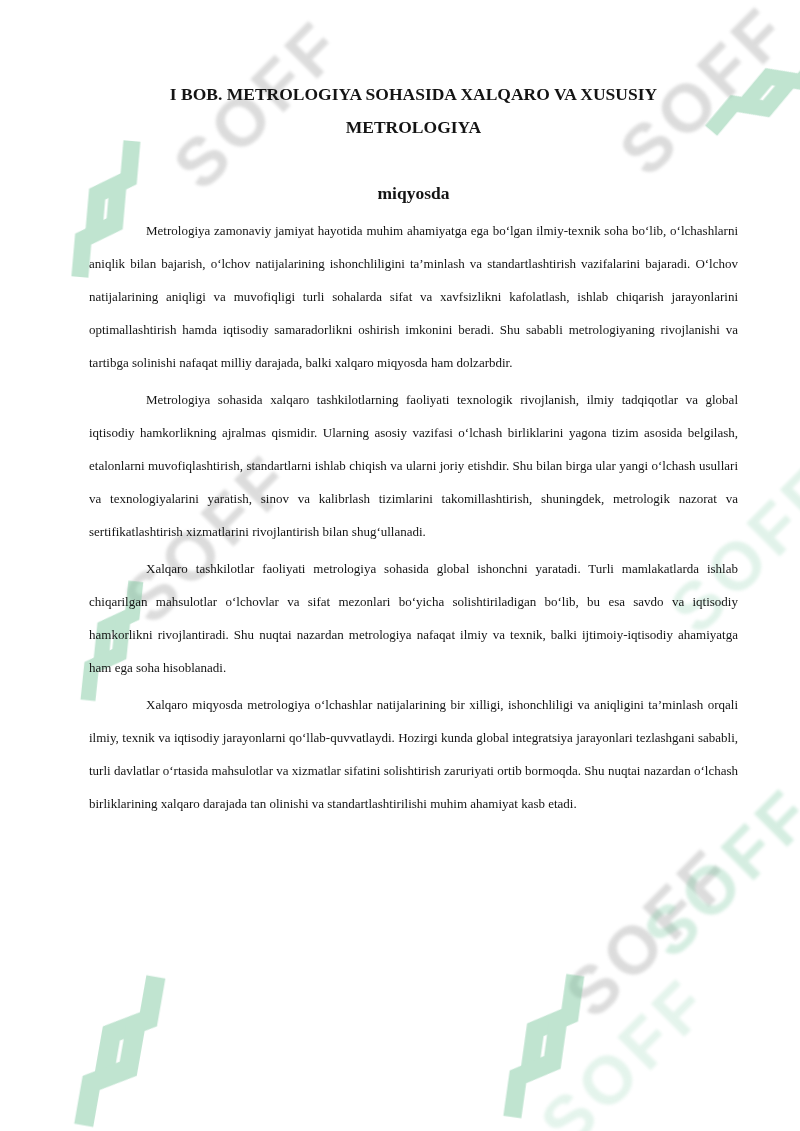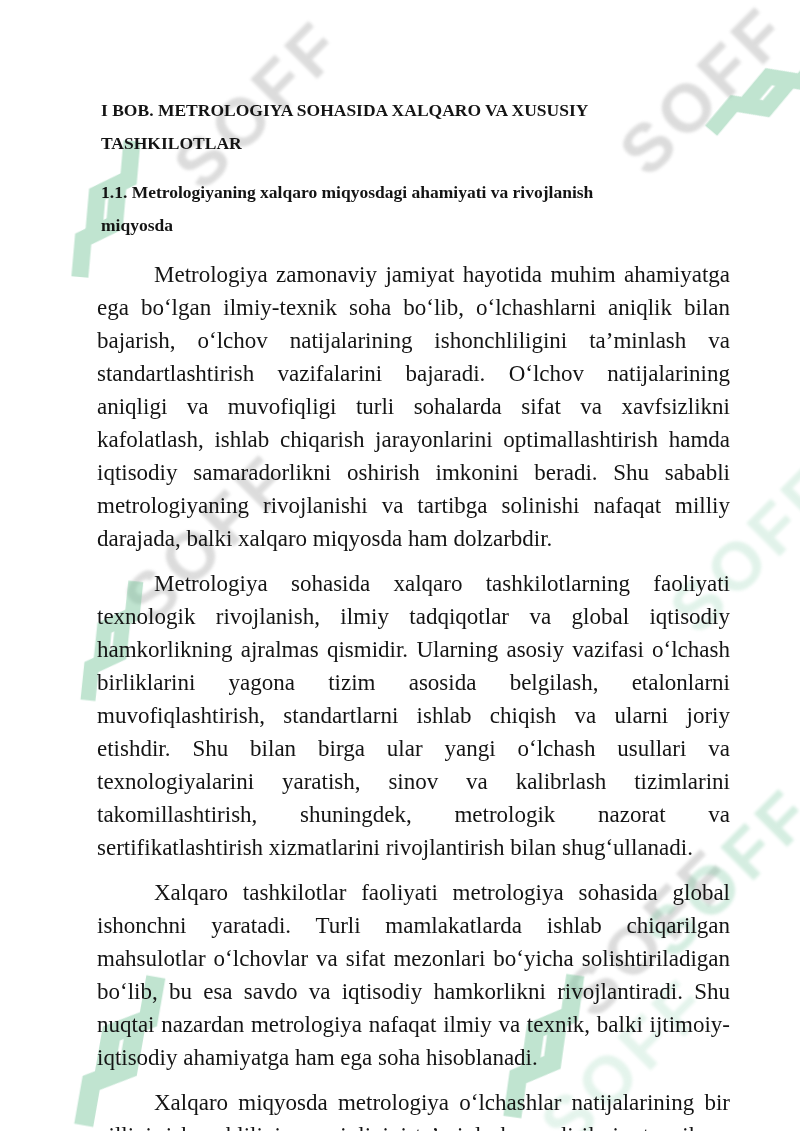--- a/index.html
+++ b/index.html
@@ -52,30 +52,31 @@
   .wm-s4 { left: 544px; top: 1045px; --rot: 8deg;  }
   .wm-s5 { left: 768px; top: 92px;   --rot: 40deg; }
 
   
   .content {
     position: relative;
     z-index: 1;
     padding: 78px 58px 0 85px;
   }
   .doc-heading, .doc-subheading {
+    text-align: center;
     font-weight: bold;
     font-size: 17.5px;
     line-height: 33px;
-    margin: 16px;
+    margin: 0;
   }
   .body-par {
-    margin: 12px;
+    margin: 4px;
     text-align: justify;
     text-indent: 57px;
-    font-size: 23px;
+    font-size: 13px;
     line-height: 33px;
   }
 </style>
 </head>
 <body>
 
 <div class="page">
 
   <div class="watermark-layer">
 
@@ -106,24 +107,24 @@
     <svg class="wm-glyph wm-s5" width="80" height="140" viewBox="0 0 84 150">
       <path d="M62 6 L62 44 L32 62 L32 100" fill="none" stroke-width="17" stroke-linejoin="miter" stroke="#7cc79e"></path>
       <path d="M52 52 L52 90 L22 108 L22 146" fill="none" stroke-width="17" stroke-linejoin="miter" stroke="#7cc79e"></path>
     </svg>
 
   </div>
 
   <div class="content">
     <h1 class="doc-heading">
       <span>I BOB. METROLOGIYA SOHASIDA XALQARO VA XUSUSIY</span><br>
-      <span>TASHKILOTLAR</span>
+      <span>METROLOGIYA</span>
     </h1>
     <h2 class="doc-subheading">
-      <span>1.1. Metrologiyaning xalqaro miqyosdagi ahamiyati va rivojlanish</span><br>
+      <br>
       <span>miqyosda</span>
     </h2>
     <p class="body-par">Metrologiya zamonaviy jamiyat hayotida muhim ahamiyatga ega bo‘lgan ilmiy-texnik soha bo‘lib, o‘lchashlarni aniqlik bilan bajarish, o‘lchov natijalarining ishonchliligini ta’minlash va standartlashtirish vazifalarini bajaradi. O‘lchov natijalarining aniqligi va muvofiqligi turli sohalarda sifat va xavfsizlikni kafolatlash, ishlab chiqarish jarayonlarini optimallashtirish hamda iqtisodiy samaradorlikni oshirish imkonini beradi. Shu sababli metrologiyaning rivojlanishi va tartibga solinishi nafaqat milliy darajada, balki xalqaro miqyosda ham dolzarbdir.</p>
     <p class="body-par">Metrologiya sohasida xalqaro tashkilotlarning faoliyati texnologik rivojlanish, ilmiy tadqiqotlar va global iqtisodiy hamkorlikning ajralmas qismidir. Ularning asosiy vazifasi o‘lchash birliklarini yagona tizim asosida belgilash, etalonlarni muvofiqlashtirish, standartlarni ishlab chiqish va ularni joriy etishdir. Shu bilan birga ular yangi o‘lchash usullari va texnologiyalarini yaratish, sinov va kalibrlash tizimlarini takomillashtirish, shuningdek, metrologik nazorat va sertifikatlashtirish xizmatlarini rivojlantirish bilan shug‘ullanadi.</p>
     <p class="body-par">Xalqaro tashkilotlar faoliyati metrologiya sohasida global ishonchni yaratadi. Turli mamlakatlarda ishlab chiqarilgan mahsulotlar o‘lchovlar va sifat mezonlari bo‘yicha solishtiriladigan bo‘lib, bu esa savdo va iqtisodiy hamkorlikni rivojlantiradi. Shu nuqtai nazardan metrologiya nafaqat ilmiy va texnik, balki ijtimoiy-iqtisodiy ahamiyatga ham ega soha hisoblanadi.</p>
     <p class="body-par">Xalqaro miqyosda metrologiya o‘lchashlar natijalarining bir xilligi, ishonchliligi va aniqligini ta’minlash orqali ilmiy, texnik va iqtisodiy jarayonlarni qo‘llab-quvvatlaydi. Hozirgi kunda global integratsiya jarayonlari tezlashgani sababli, turli davlatlar o‘rtasida mahsulotlar va xizmatlar sifatini solishtirish zaruriyati ortib bormoqda. Shu nuqtai nazardan o‘lchash birliklarining xalqaro darajada tan olinishi va standartlashtirilishi muhim ahamiyat kasb etadi.</p>
   </div>
 
 </div>
 

